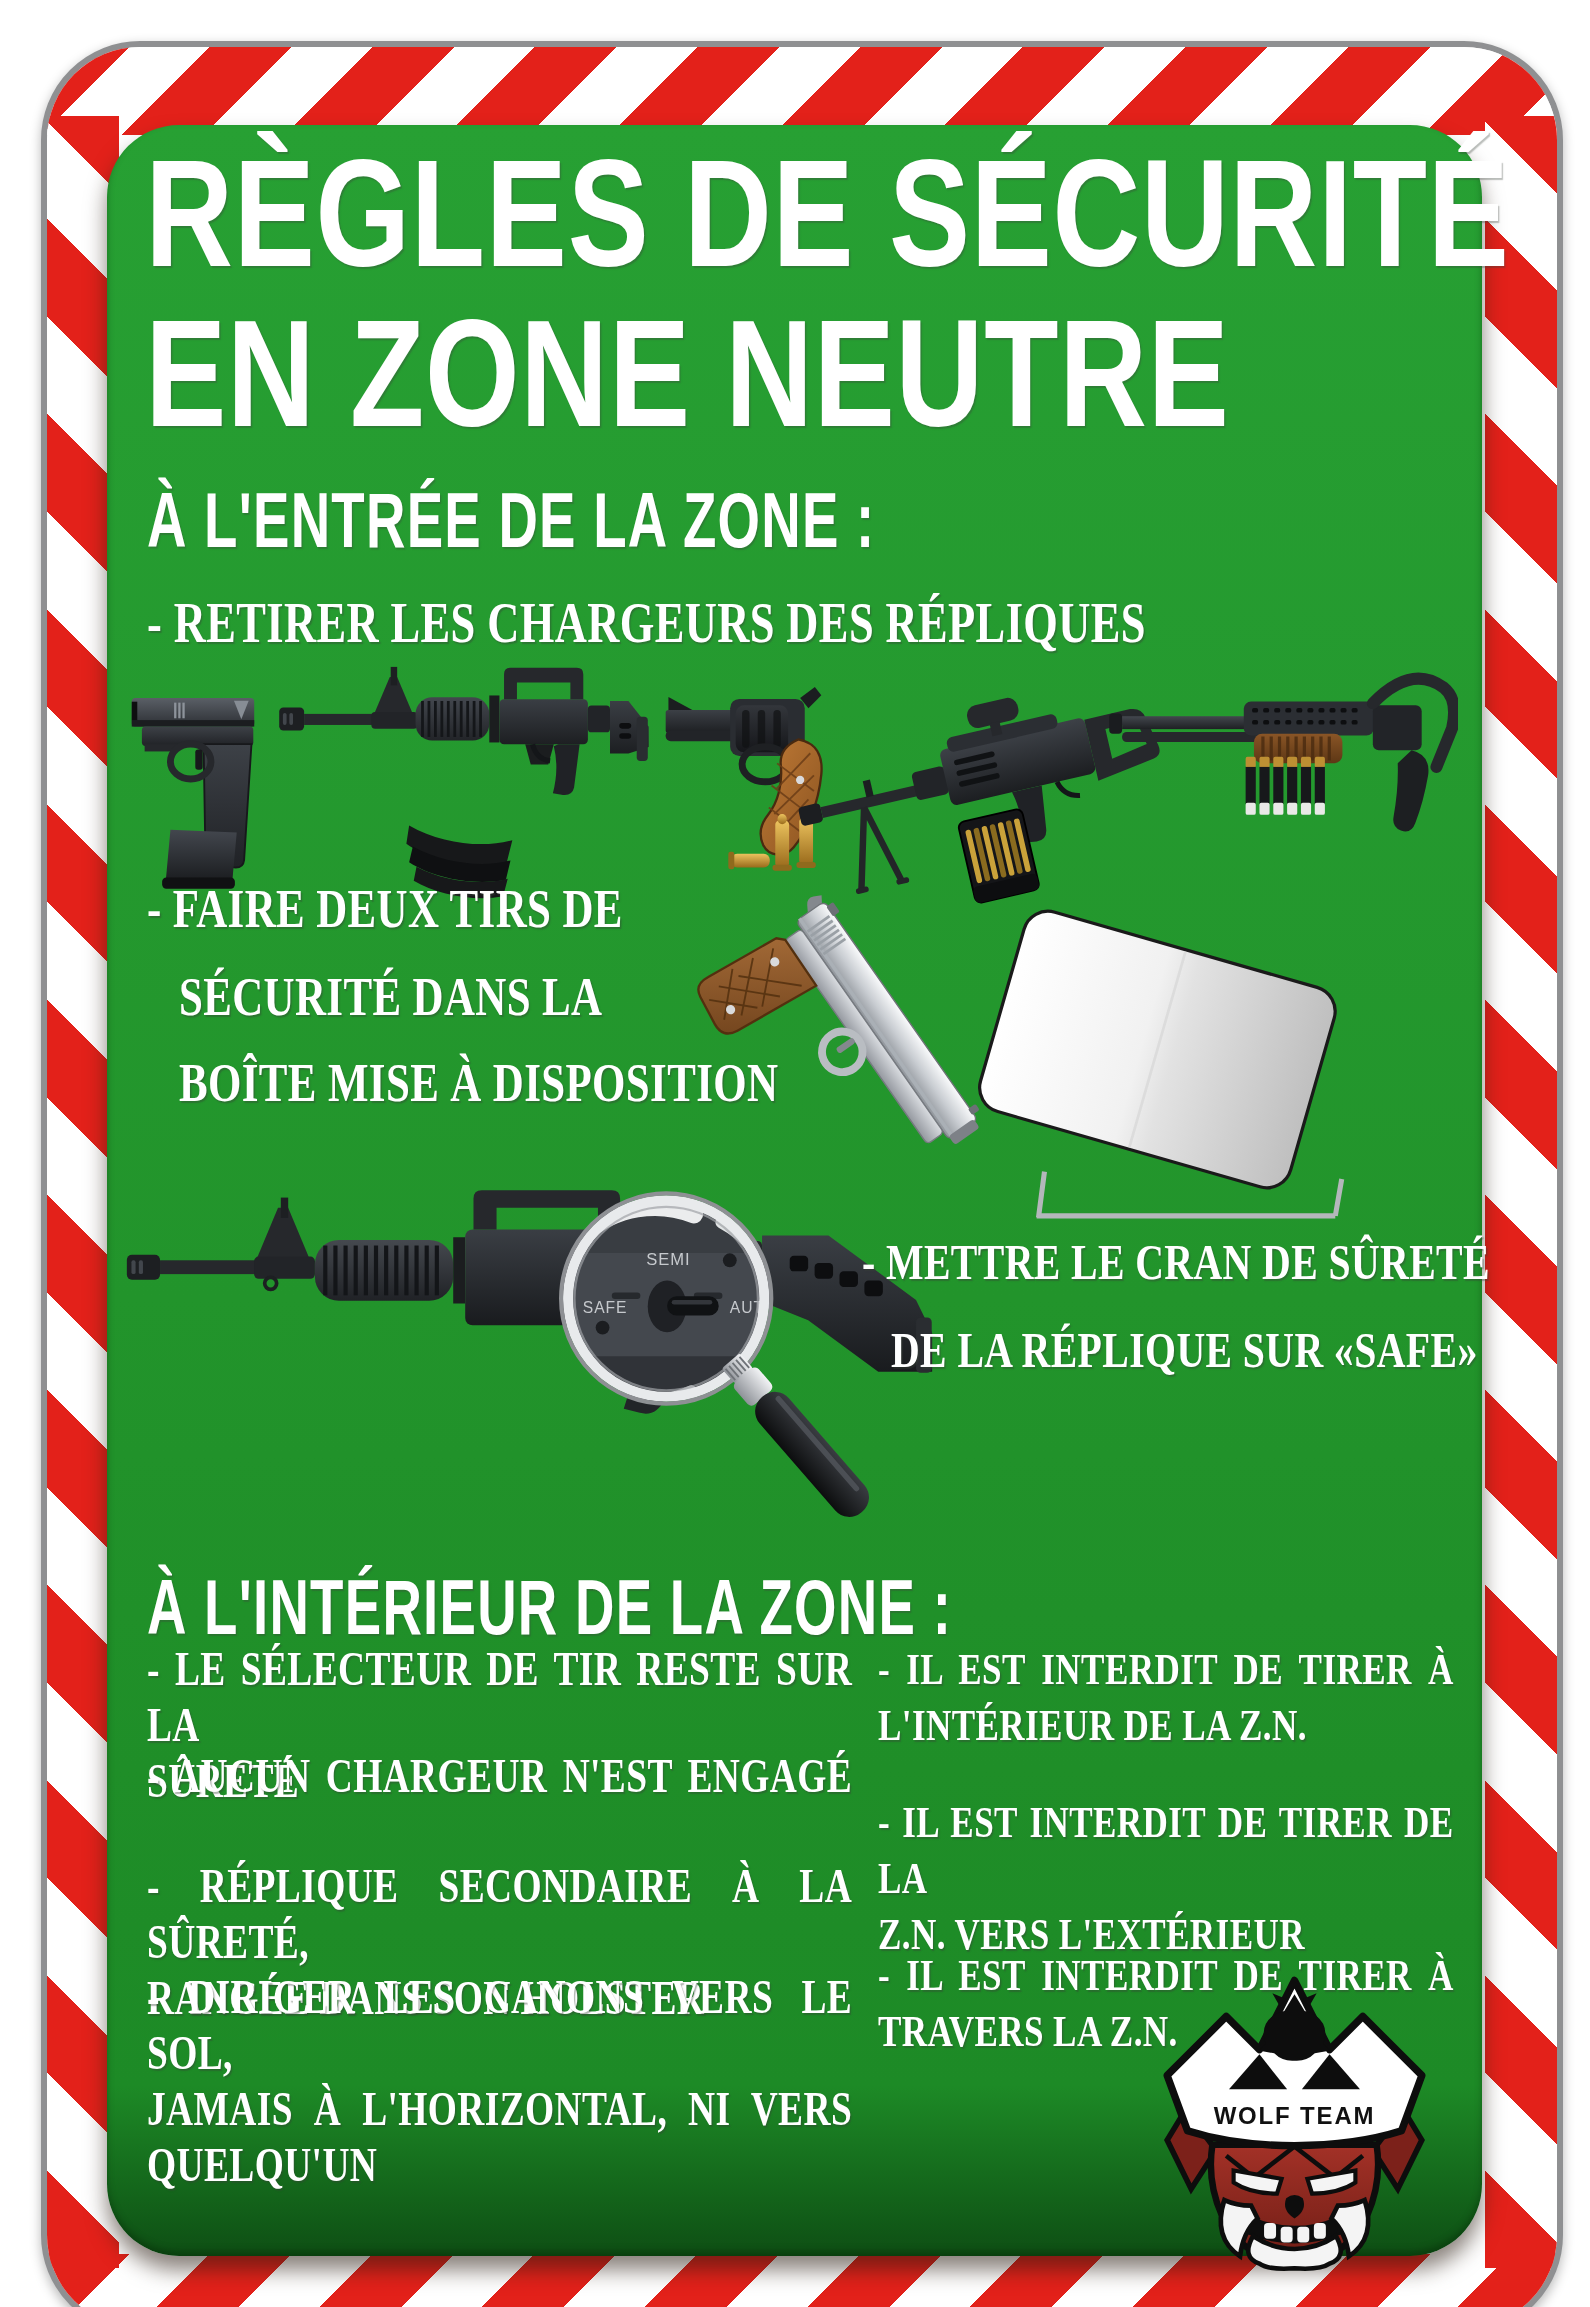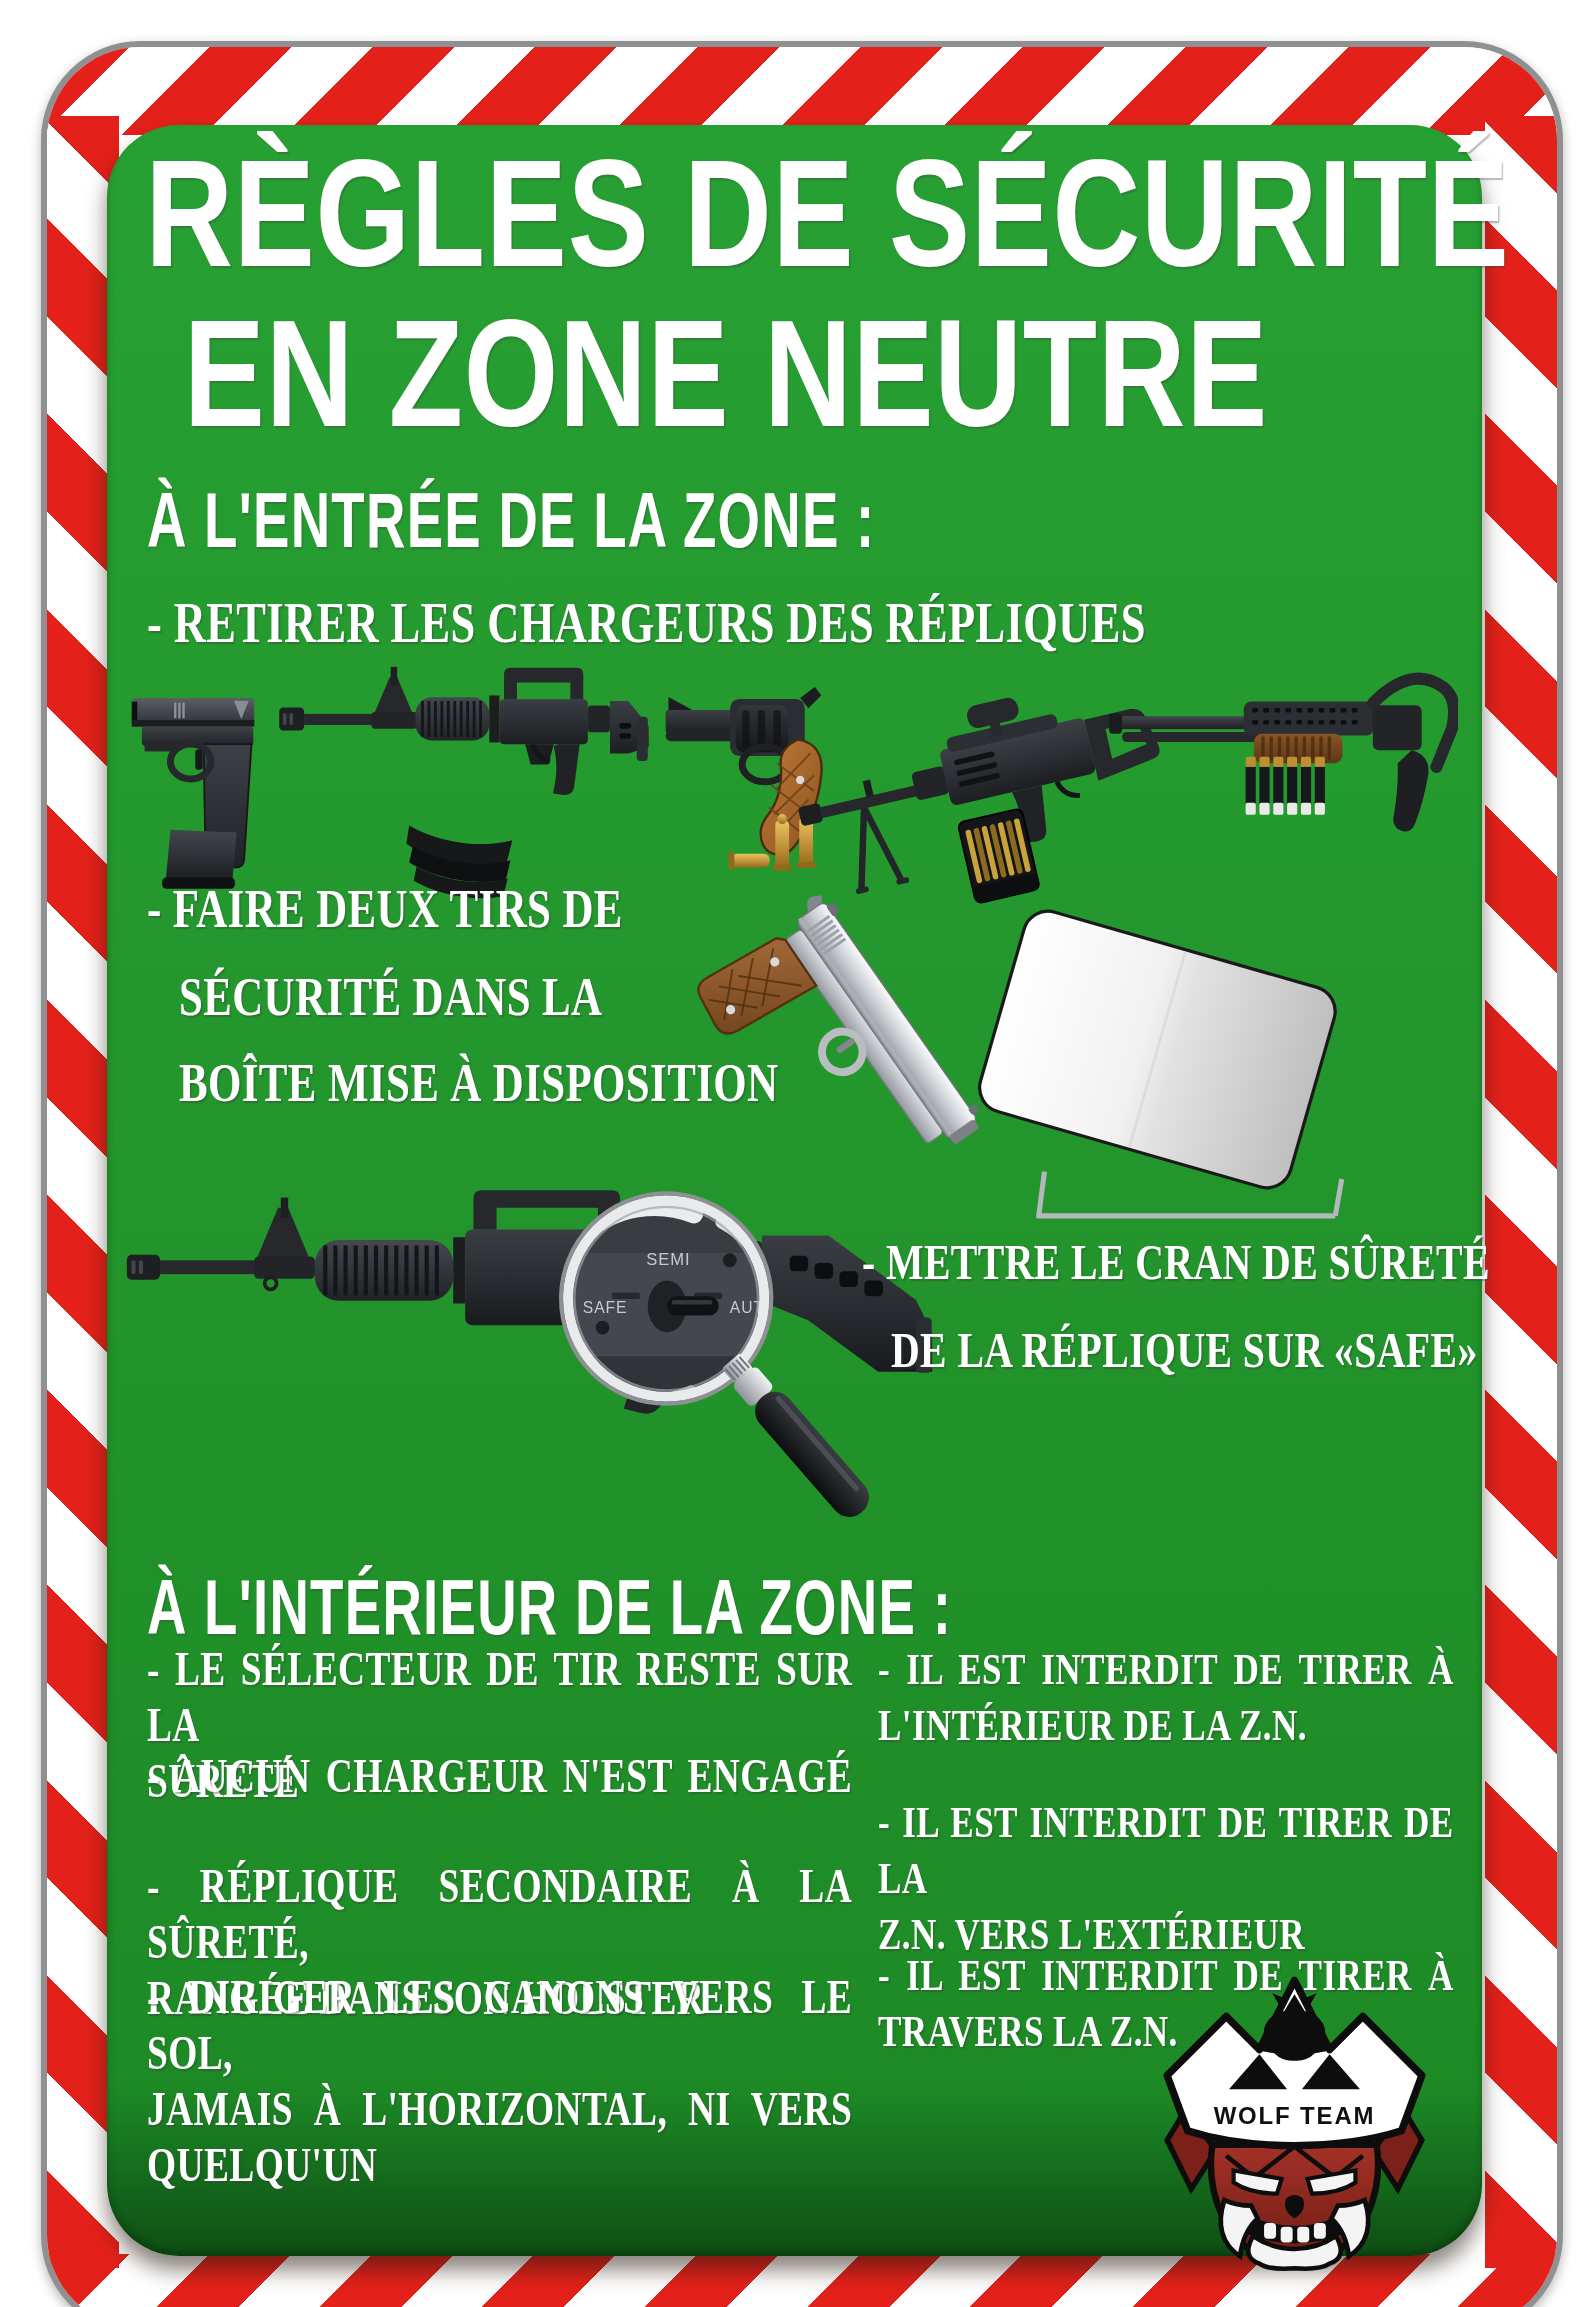--- a/index.html
+++ b/index.html
@@ -25,21 +25,21 @@
          background:linear-gradient(180deg,#27a033 0%,#22942b 55%,#1d8a26 92%,#0e4f14 100%);
          box-shadow:0 14px 21px rgba(40,25,15,.55), inset 0 -4.6px 7.4px rgba(0,30,0,.35);}
   
   .stencil{font-family:"Liberation Sans",sans-serif;font-weight:700;color:#ffffff;
            white-space:nowrap;text-shadow:1.8px 2.3px 1.4px rgba(60,70,60,.35);}
   .serif{font-family:"Liberation Serif",serif;font-weight:700;color:#ffffff;
          white-space:nowrap;letter-spacing:0.5px;text-shadow:1.8px 2.3px 1.4px rgba(55,65,55,.4);}
   .block{position:absolute;}
   .sx78{transform:scaleX(.78);transform-origin:0 0;}
   .sx70{transform:scaleX(.70);transform-origin:0 0;}
-  .title-wrap{position:absolute;left:0;top:133px;width:1452px;text-align:center;}
+  .title-wrap{position:absolute;left:0;top:133px;width:1452px;}
   .title-line{display:block;font-size:152px;line-height:160px;letter-spacing:0.9px;
               transform:scaleX(.80);transform-origin:50% 0;}
   .h-entry,.h-inside{font-size:78px;line-height:78px;letter-spacing:1.8px;}
   .b1{font-size:57px;}
   .b2{font-size:55px;}
   .b3{font-size:51px;}
   .colL{width:904px;font-size:48px;}
   .colR{width:738px;font-size:45px;}
   .cl{line-height:56px;}
   .jline{text-align:justify;text-align-last:justify;white-space:normal;}

